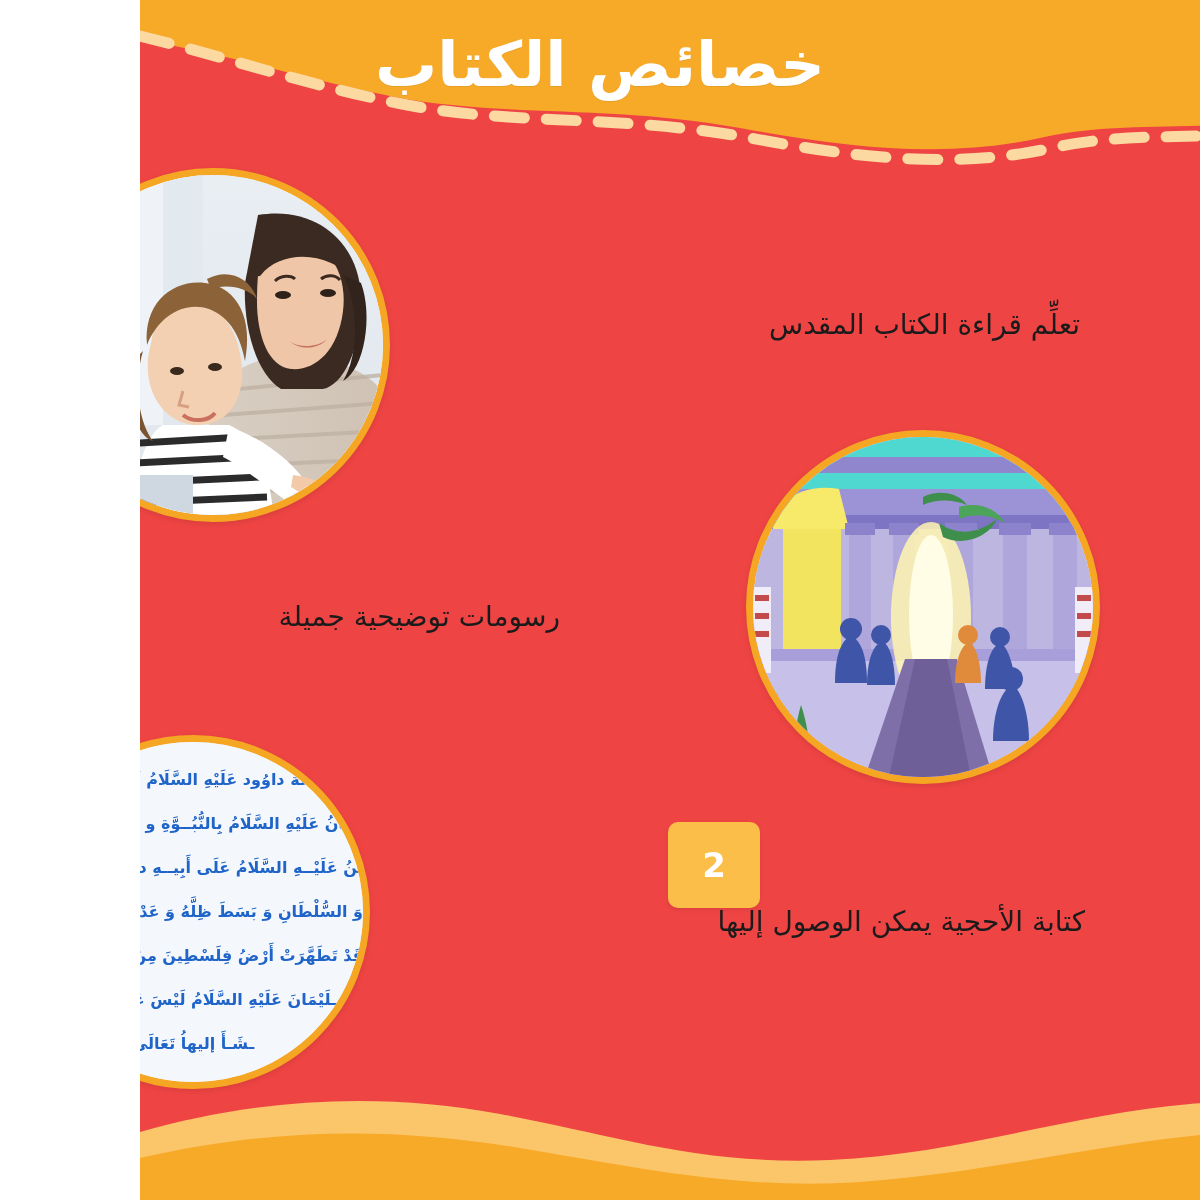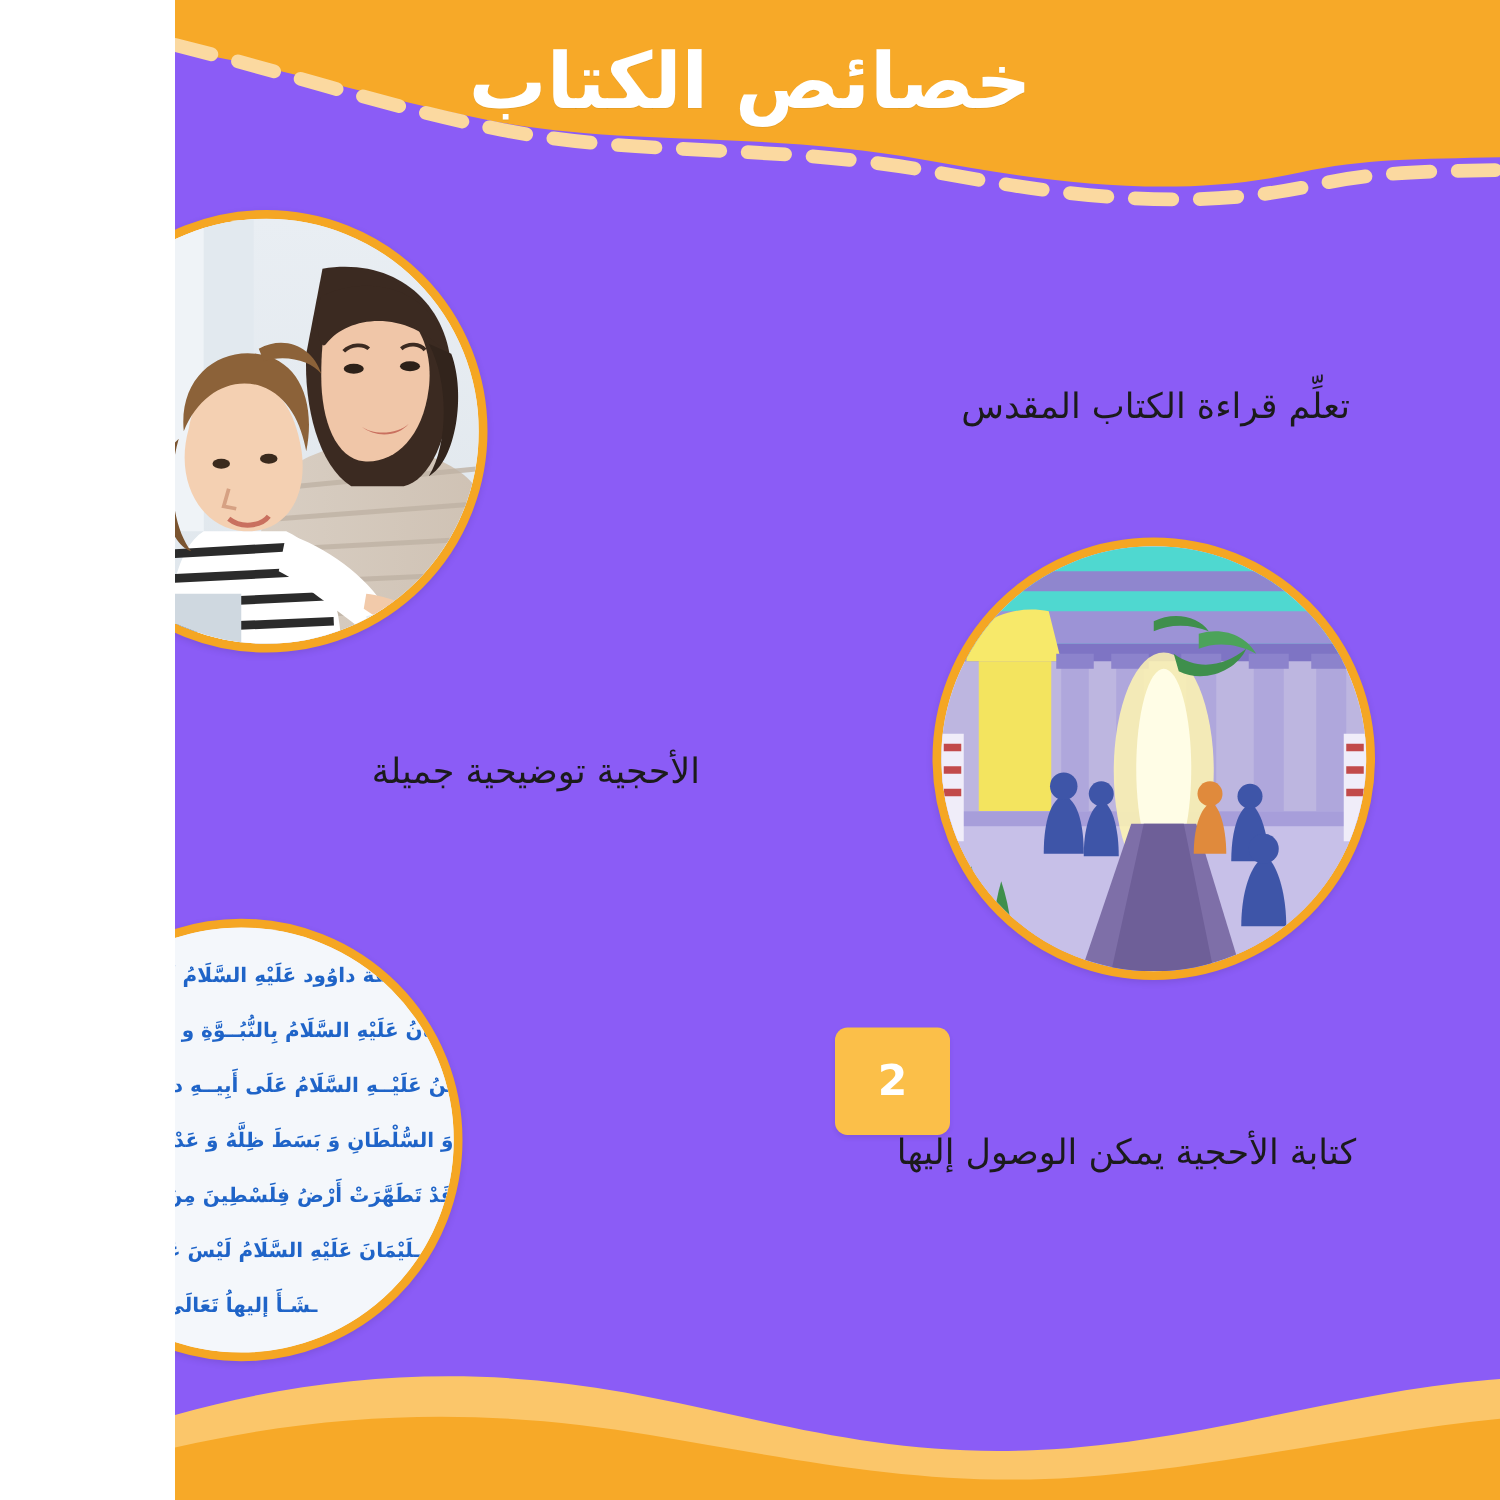--- a/index.html
+++ b/index.html
@@ -11,21 +11,21 @@
     height: 1200px;
     background: #ffffff;
     font-family: "DejaVu Sans", "Liberation Sans", sans-serif;
     overflow: hidden;
   }
   .page {
     position: relative;
     width: 1060px;
     height: 1200px;
     overflow: hidden;
-    background: #8b5cf6;
+    background: #ef4444;
   }
 
   
   .header-wave {
     position: absolute;
     top: 0;
     left: 0;
     width: 1200px;
     height: 190px;
     pointer-events: none;
@@ -286,21 +286,21 @@
           <rect x="2" y="176" width="14" height="6"></rect>
           <rect x="2" y="194" width="14" height="6"></rect>
           <rect x="324" y="158" width="14" height="6"></rect>
           <rect x="324" y="176" width="14" height="6"></rect>
           <rect x="324" y="194" width="14" height="6"></rect>
         </g>
       </svg>
     </div>
 
     <div class="badge b2">2</div>
-    <div class="caption cap2">الأحجية توضيحية جميلة</div>
+    <div class="caption cap2">رسومات توضيحية جميلة</div>
   </div>
 
   <div class="feature feature-3">
 
     <div class="circle-photo left3">
       <div class="manuscript">
         <div class="ms-line" style="top:28px;">ـفة داوُود عَلَيْهِ السَّلَامُ ثُـمَّ توَفَّاهُ</div>
         <div class="ms-line" style="top:72px;">ـمانُ عَلَيْهِ السَّلَامُ بِالنُّبُــوَّةِ و الحُكْمِ و الحِكْمَـ</div>
         <div class="ms-line" style="top:116px;">ـنُ عَلَيْــهِ السَّلَامُ عَلَى أَبِيــهِ داوُودَ عَلَيْــهِ السَّلَامُ</div>
         <div class="ms-line" style="top:160px;">وَ السُّلْطَانِ وَ بَسَطَ ظِلَّهُ وَ عَدْلَهُ عَلَى كَثِيرٍ مِنْ بِقَاعِ</div>

